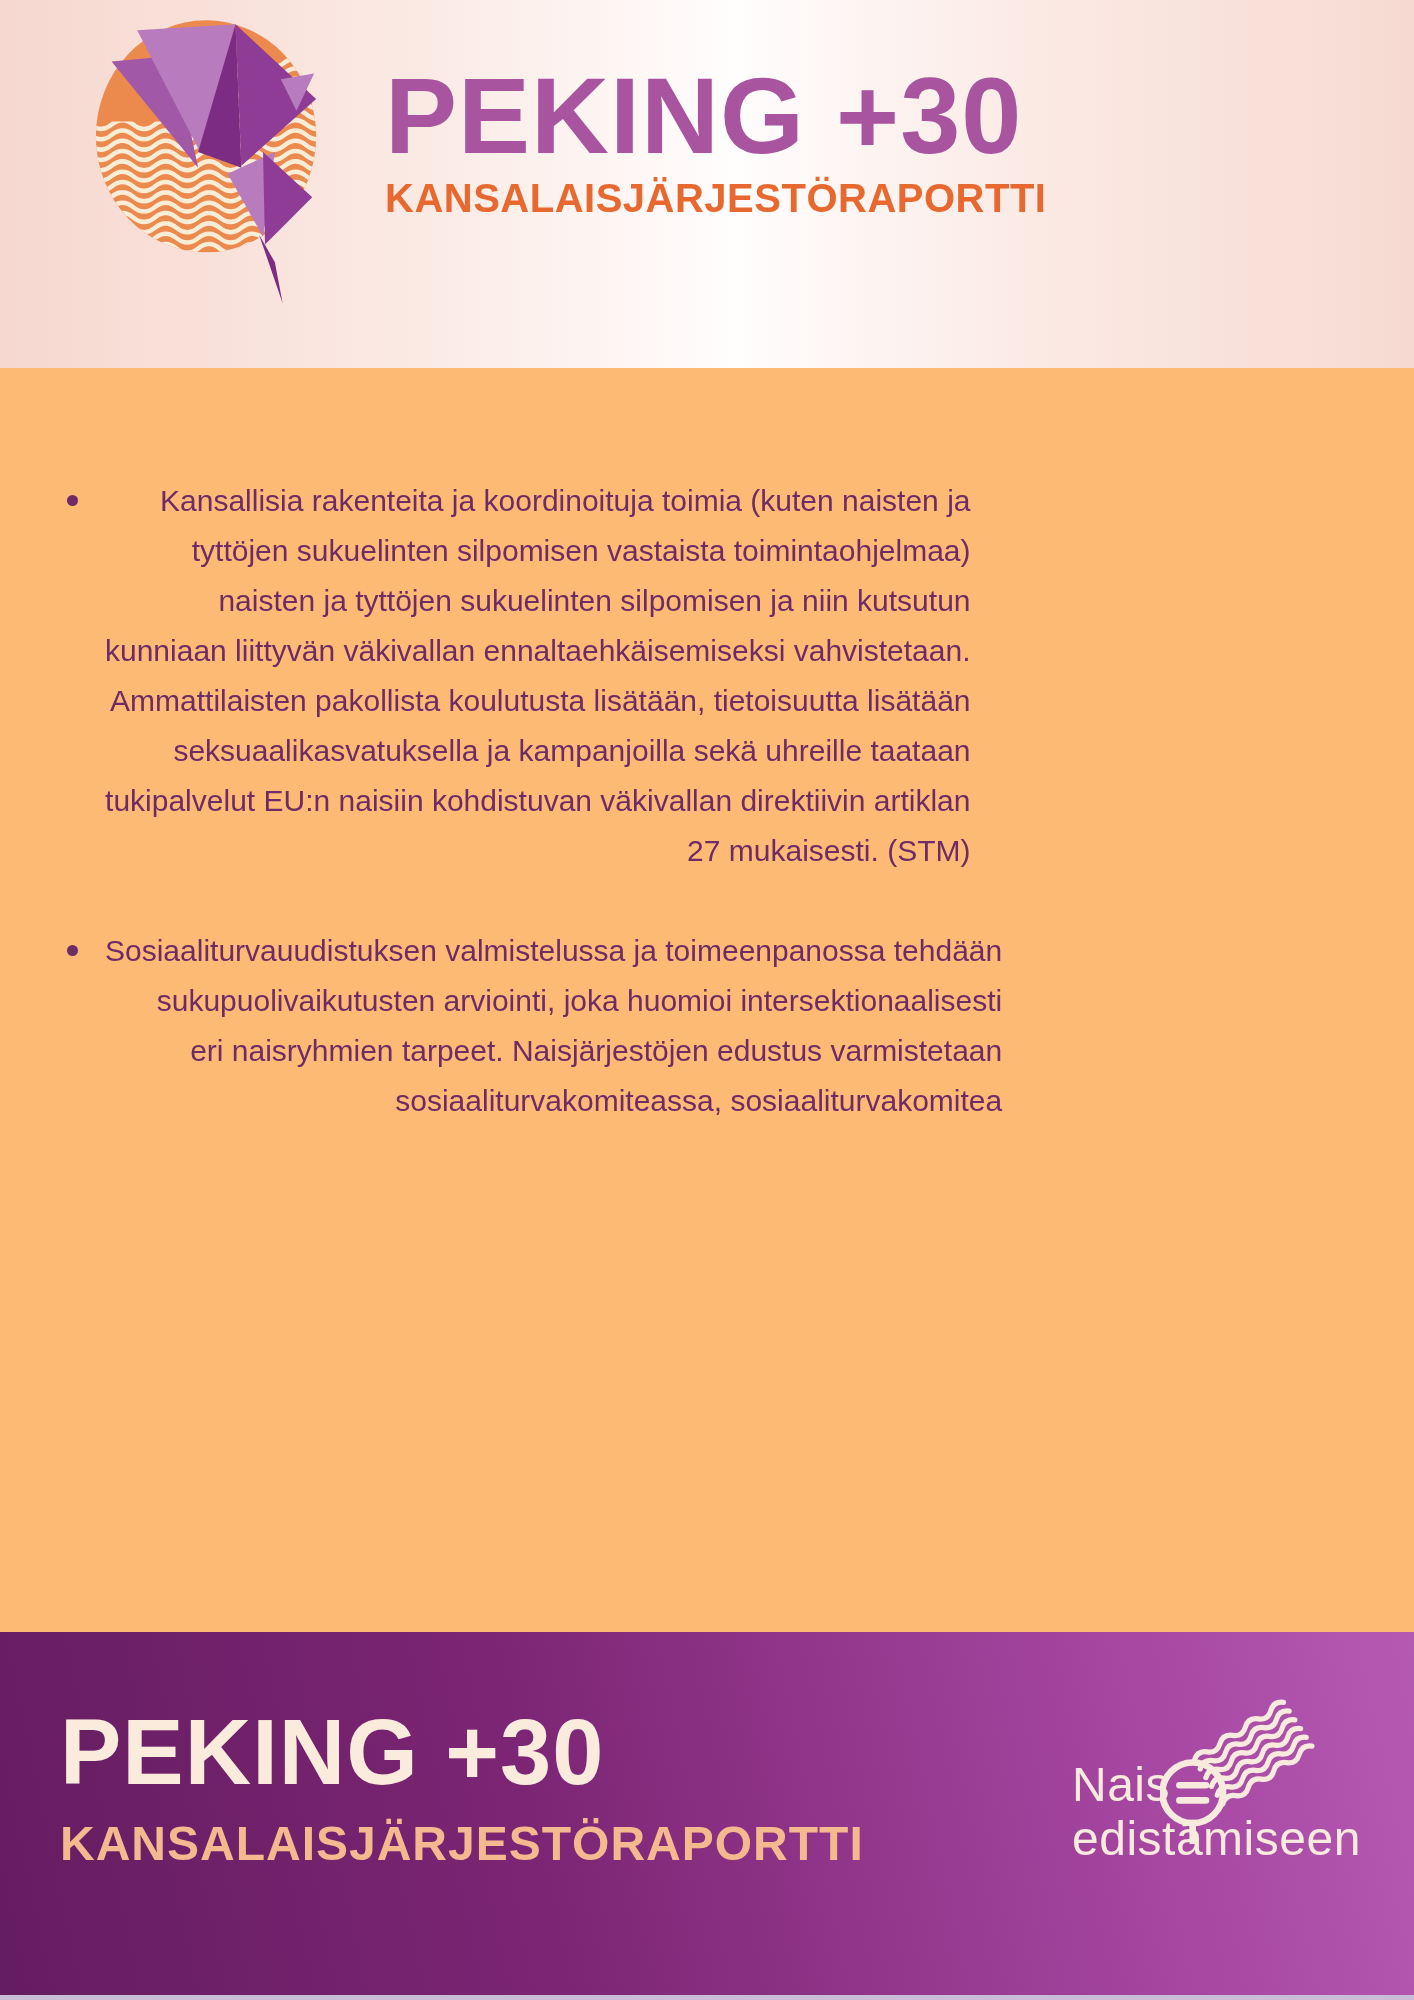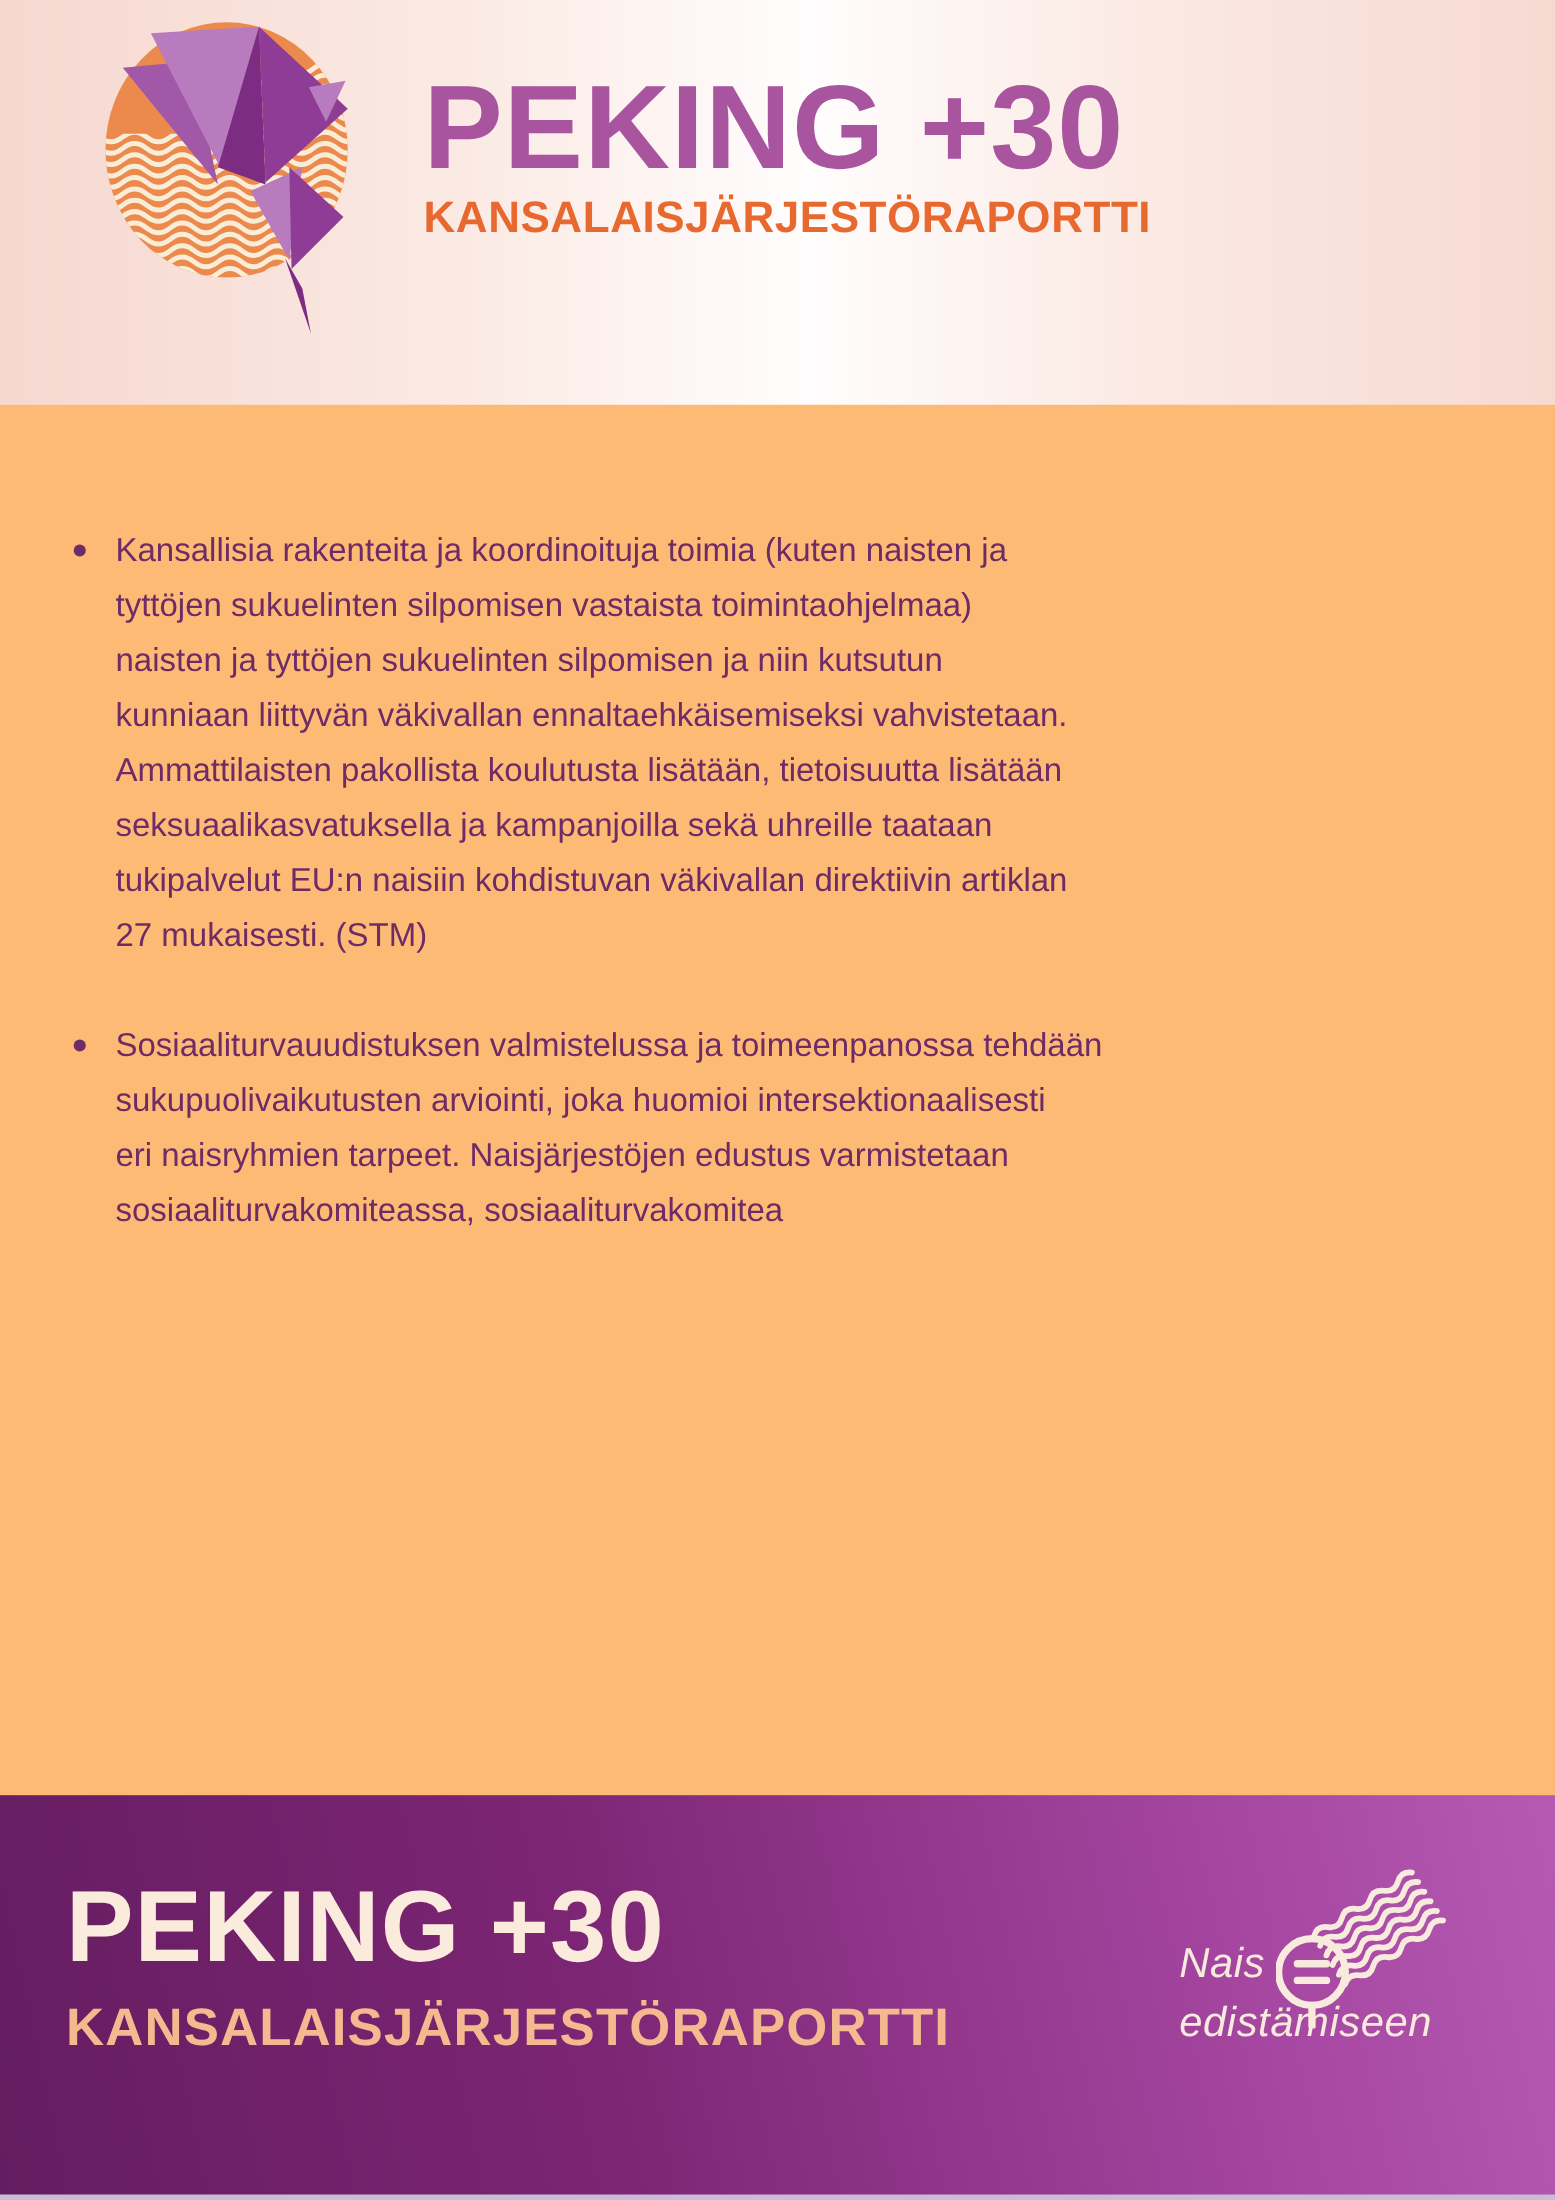--- a/index.html
+++ b/index.html
@@ -26,21 +26,21 @@
     color:#e8692f;
   }
 
   
   .main-content { position:relative; width:100%; height:1264px; padding:0 250px 0 55px; }
   .main-heading {
     padding-top:86px; text-align:center;
     font-size:42px; font-weight:bold; letter-spacing:0.3px;
     color:#5b1a5c;
   }
-  .bullet-list { list-style:none; margin-top:108px; }
+  .bullet-list { list-style:none; margin-top:108px;text-align:right; }
   .bullet-item { display:flex; align-items:flex-start; }
   .bullet-item + .bullet-item { margin-top:50px; }
   .bullet-dot {
     flex:0 0 auto; width:11px; height:11px; border-radius:50%;
     background:#6e2b66; margin:19px 0 0 12px;
   }
   .bullet-text {
     margin-left:27px; white-space:pre-line;
     font-size:30px; line-height:50px; color:#6e2b66;
   }
@@ -53,21 +53,21 @@
   .footer-left { position:absolute; left:60px; top:74px; }
   .footer-title {
     font-size:92px; font-weight:bold; letter-spacing:1px; line-height:1.0;
     color:#fbebdc;
   }
   .footer-subtitle {
     margin-top:18px; font-size:48px; font-weight:bold; letter-spacing:1px;
     color:#f5b98f;
   }
   .njkl-logo { position:absolute; right:52px; top:66px; width:290px; height:240px; color:#f8ebdd; }
-  .njkl-row { display:block; font-size:38px; line-height:54px; font-weight:normal; letter-spacing:0.5px;font-style:italic; }
+  .njkl-row { display:block; font-size:48px; line-height:54px; font-weight:normal; letter-spacing:0.5px; }
   .njkl-rows { position:absolute; left:0; top:60px; }
   .njkl-mark { position:absolute; left:88px; top:0; width:200px; height:146px; }
   .footer-strip {
     position:absolute; left:0; bottom:0; width:100%; height:5px;
     background:#c8bcd7;
   }
 </style>
 </head>
 <body>
 

